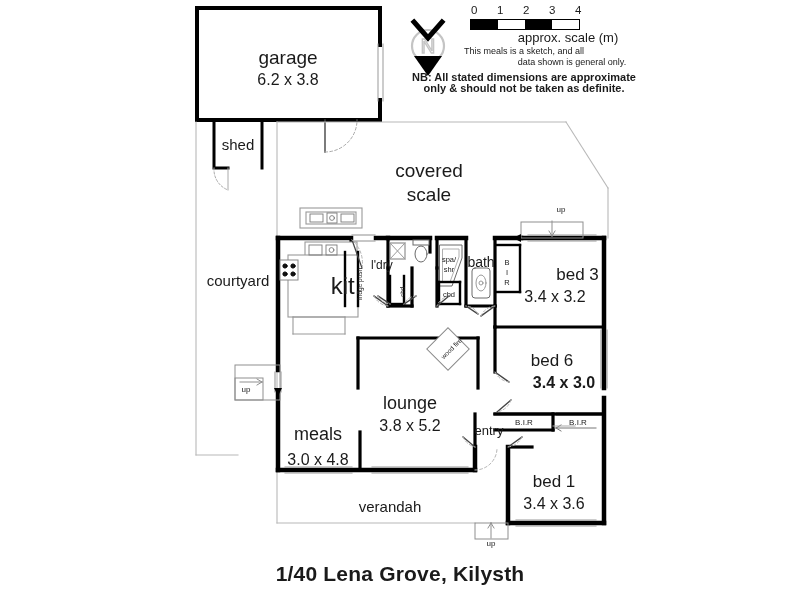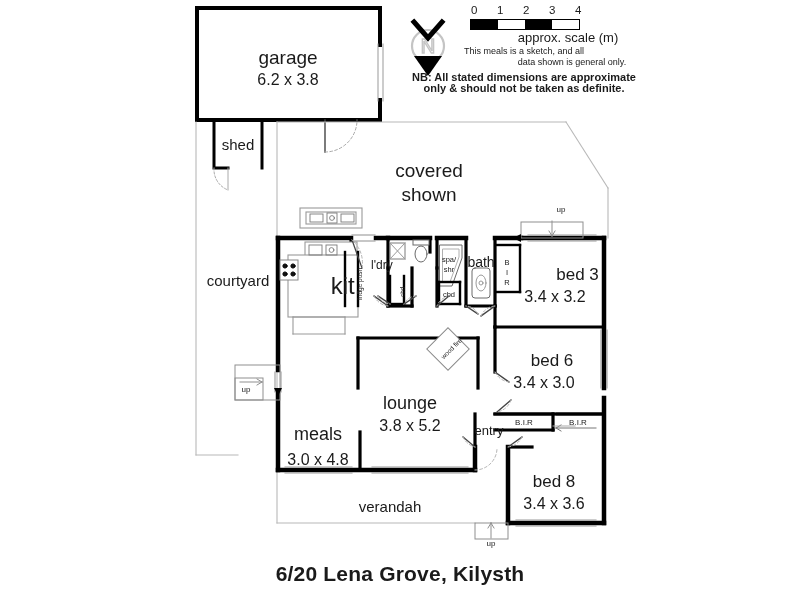--- a/index.html
+++ b/index.html
@@ -347,21 +347,21 @@
   <div class="t note ctr" style="left:524px;top:57px;margin-left:48px;">data shown is general only.</div>
   <div class="t note2 ctr" style="left:524px;top:71px;">NB: All stated dimensions are approximate</div>
   <div class="t note2 ctr" style="left:524px;top:82px;">only &amp; should not be taken as definite.</div>
 
   <div class="t room-name ctr" style="left:288px;top:47px;font-size:19px;">garage</div>
   <div class="t room-dim ctr" style="left:288px;top:71px;">6.2 x 3.8</div>
 
   <div class="t small-room ctr" style="left:238px;top:136px;font-size:15px;">shed</div>
 
   <div class="t room-name ctr" style="left:429px;top:160px;font-size:19px;">covered</div>
-  <div class="t room-name ctr" style="left:429px;top:184px;font-size:19px;">shown</div>
+  <div class="t room-name ctr" style="left:429px;top:184px;font-size:19px;">scale</div>
 
   <div class="t small-room ctr" style="left:238px;top:272px;font-size:15px;">courtyard</div>
 
   <div class="t room-name ctr" style="left:322px;top:272px;font-size:24px;margin-left:24px;">kit.</div>
 
   <div class="t micro rot-v" style="left:356px;top:300px;">fridge posn.</div>
 
   <div class="t tiny" style="left:371px;top:258px;font-size:12px;">l'dry</div>
   <div class="t micro rot-v" style="left:399px;top:297px;">cbd</div>
 
@@ -372,39 +372,39 @@
   <div class="t ctr" style="left:481px;top:254px;font-size:14px;">bath</div>
 
   <div class="t micro ctr" style="left:507px;top:258px;font-size:7.5px;">B</div>
   <div class="t micro ctr" style="left:507px;top:268px;font-size:7.5px;">I</div>
   <div class="t micro ctr" style="left:507px;top:278px;font-size:7.5px;">R</div>
 
   <div class="t room-name ctr" style="left:555px;top:265px;font-size:17px;padding-left:45px;">bed 3</div>
   <div class="t room-dim ctr" style="left:555px;top:288px;">3.4 x 3.2</div>
 
   <div class="t room-name ctr" style="left:552px;top:351px;font-size:17px;">bed 6</div>
-  <div class="t room-dim ctr" style="left:544px;top:374px;">3.4 x 3.0</div>
+  <div class="t room-dim ctr" style="left:564px;top:374px;font-weight:bold;">3.4 x 3.0</div>
 
   <div class="t micro ctr" style="left:524px;top:418px;font-size:8px;">B.I.R</div>
   <div class="t micro ctr" style="left:578px;top:418px;font-size:8px;">B.I.R</div>
 
-  <div class="t room-name ctr" style="left:554px;top:472px;font-size:17px;">bed 8</div>
+  <div class="t room-name ctr" style="left:554px;top:472px;font-size:17px;">bed 1</div>
   <div class="t room-dim ctr" style="left:554px;top:495px;">3.4 x 3.6</div>
 
   <div class="t room-name ctr" style="left:410px;top:393px;font-size:18px;">lounge</div>
   <div class="t room-dim ctr" style="left:410px;top:417px;">3.8 x 5.2</div>
 
   <div class="t micro rot-45" style="left:438px;top:345px;font-size:6.5px;">wood fire</div>
 
   <div class="t room-name ctr" style="left:318px;top:424px;font-size:18px;">meals</div>
   <div class="t room-dim ctr" style="left:318px;top:451px;">3.0 x 4.8</div>
 
   <div class="t ctr" style="left:489px;top:423px;font-size:13px;">entry</div>
 
   <div class="t ctr" style="left:390px;top:498px;font-size:15px;">verandah</div>
 
   <div class="t micro ctr" style="left:246px;top:385px;font-size:8px;">up</div>
   <div class="t micro ctr" style="left:561px;top:205px;font-size:8px;">up</div>
   <div class="t micro ctr" style="left:491px;top:539px;font-size:8px;">up</div>
 
-  <div class="t title ctr" style="left:400px;top:562px;">6/20 Lena Grove, Kilysth</div>
+  <div class="t title ctr" style="left:400px;top:562px;">1/40 Lena Grove, Kilysth</div>
 
 </div>
 
 </body></html>

